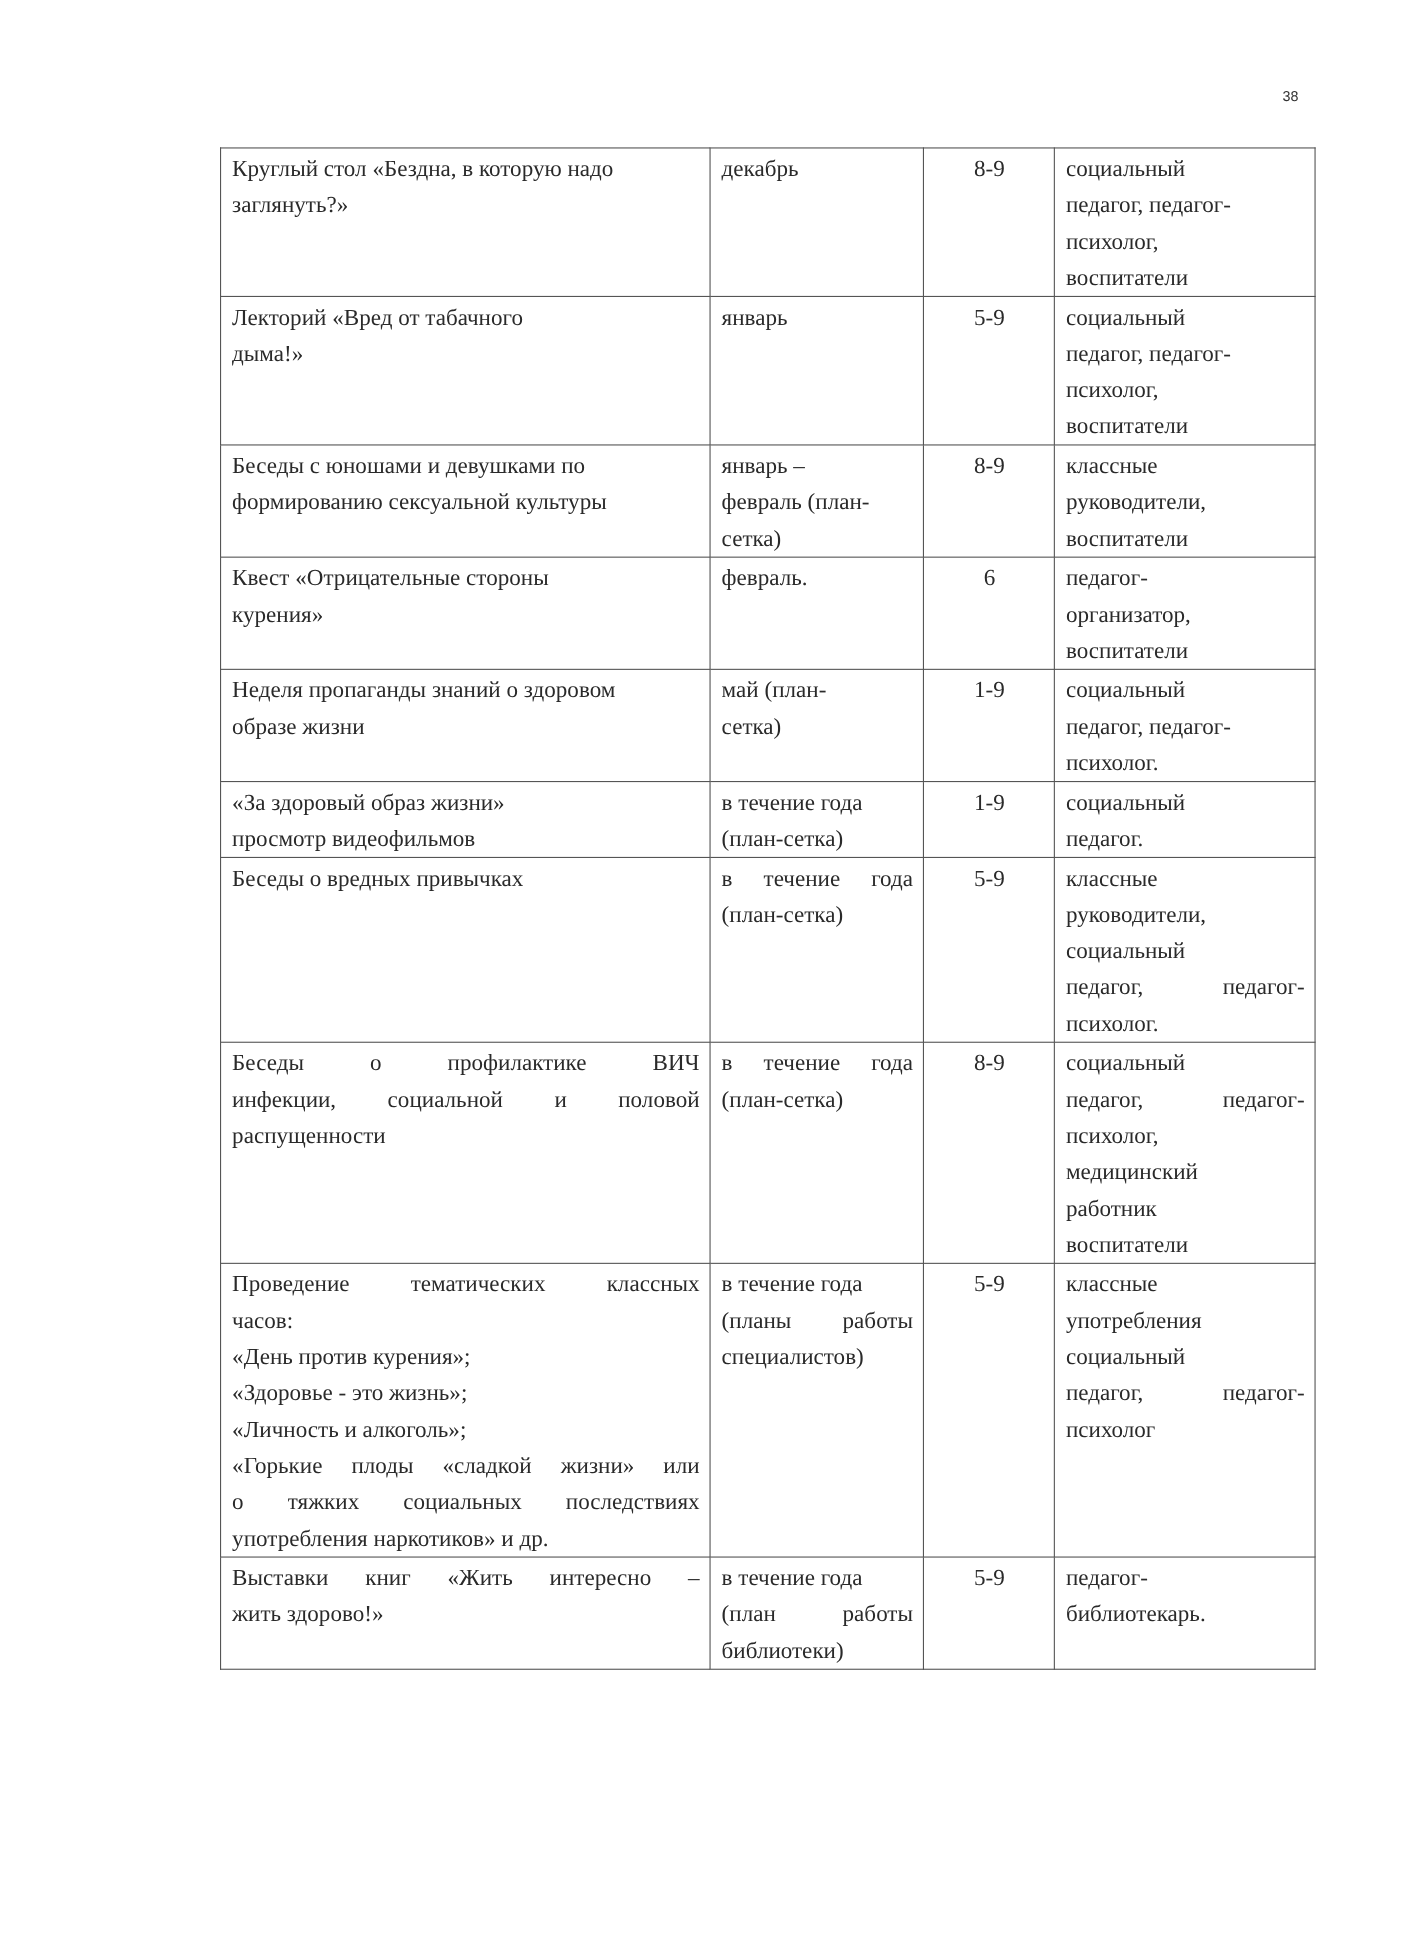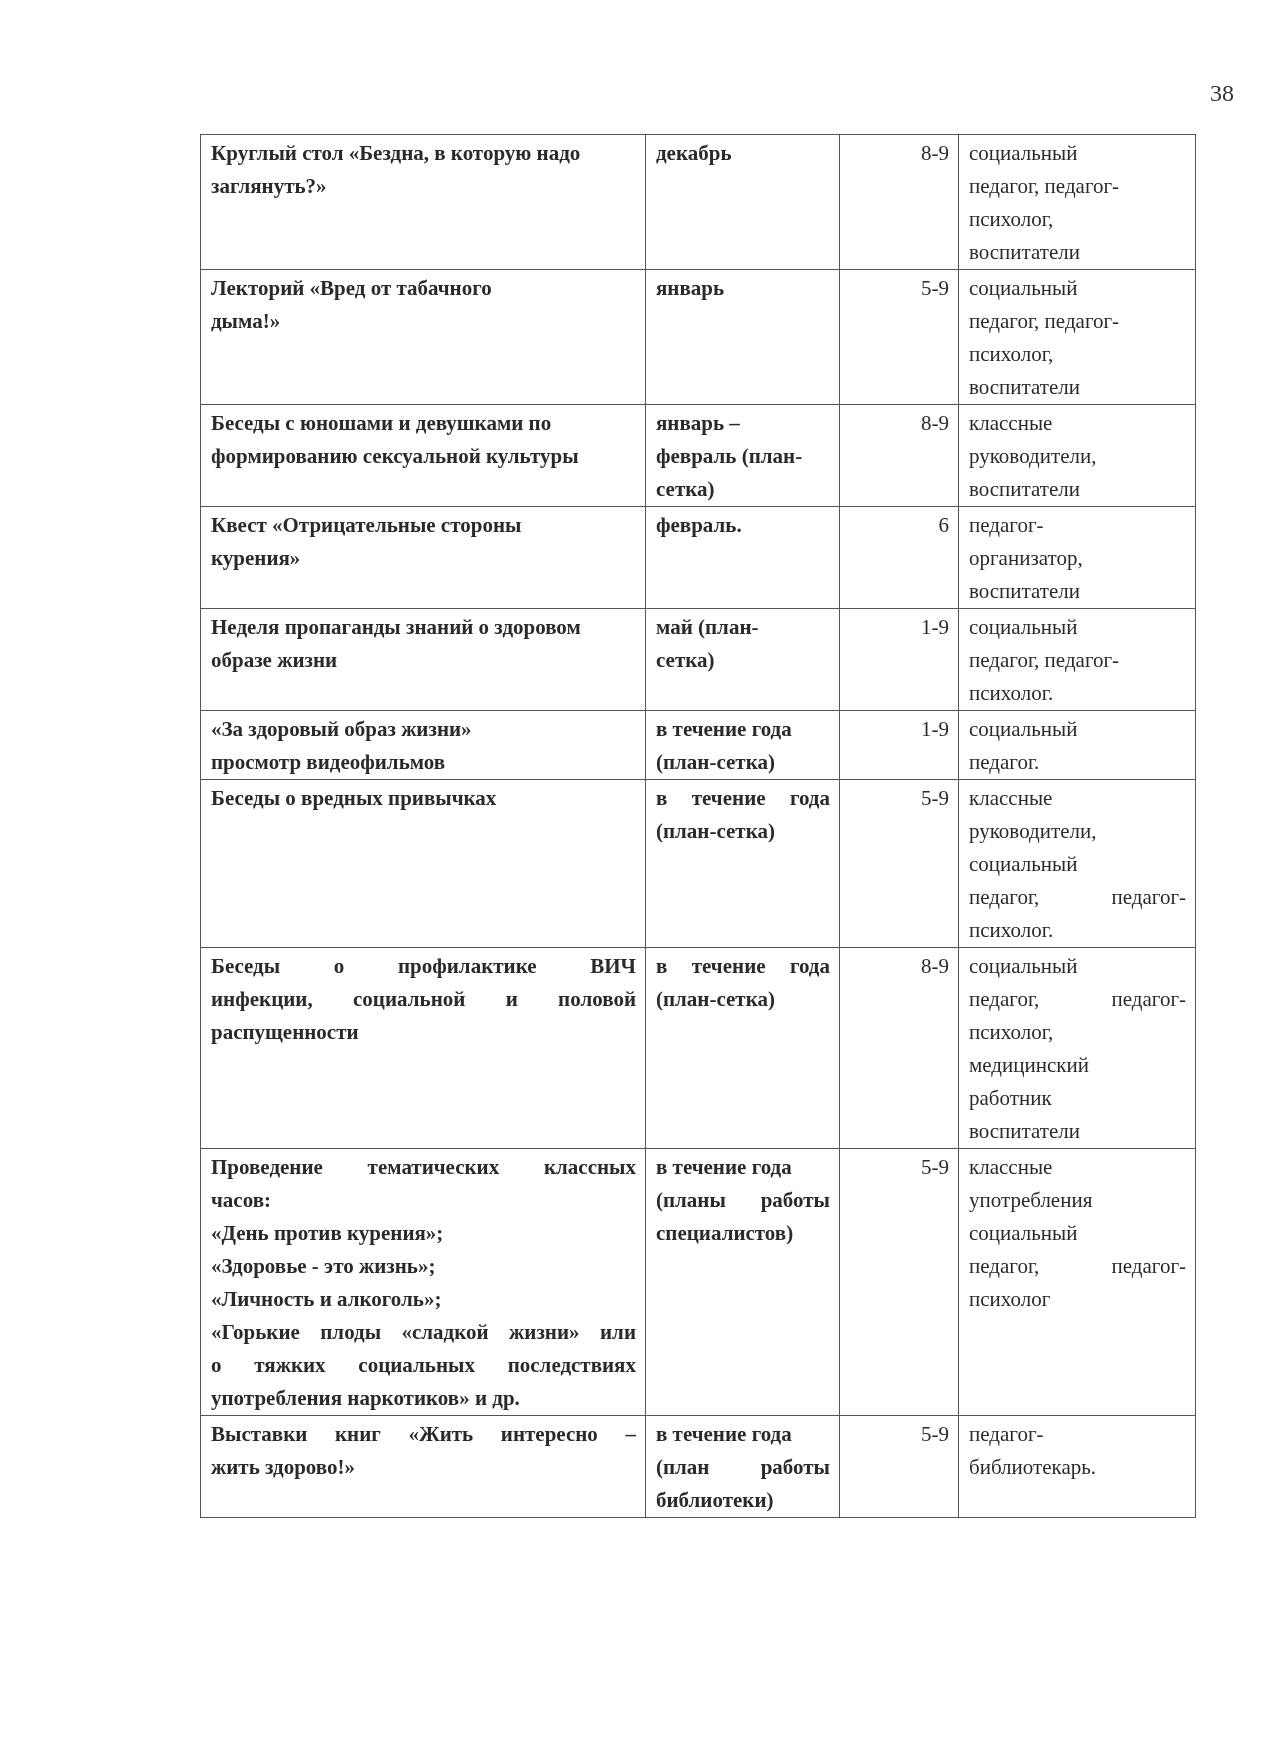--- a/index.html
+++ b/index.html
@@ -1,23 +1,23 @@
 <!DOCTYPE html>
 <html><head>
 <meta charset="utf-8">
 <style>
   html, body { margin:0; padding:0; background:#ffffff; }
   body { width:1279px; height:1757px; position:relative; overflow:hidden;
          font-family:"Liberation Serif", "DejaVu Serif", serif; color:#2a2a2a; }
-  .page-num { position:absolute; left:1166px; top:80px; font-family:Liberation Serif, serif; font-size:24px; color:#333;margin-left:44px; }
+  .page-num { position:absolute; left:1166px; top:80px; font-family:Liberation Sans, sans-serif; font-size:13px; color:#333; }
   table.plan { position:absolute; left:200px; top:134px; width:995px; border-collapse:collapse; table-layout:fixed; }
   table.plan td { border:1.5px solid #555; vertical-align:top; padding:2px 9px 0 10px; font-size:21px; line-height:33px; }
   col.c1 { width:445px; } col.c2 { width:194px; } col.c3 { width:119px; } col.c4 { width:237px; }
-  td.c1, td.c2 { text-align:justify;font-weight:bold; }
-  td.c3 { text-align:right; }
+  td.c1, td.c2 { text-align:justify; }
+  td.c3 { text-align:center; }
   .line { display:block; }
   .just { text-align:justify; text-align-last:justify; }
 </style>
 </head>
 <body>
 
 <div class="page-num">38</div>
 
 <table class="plan">
   <colgroup>

